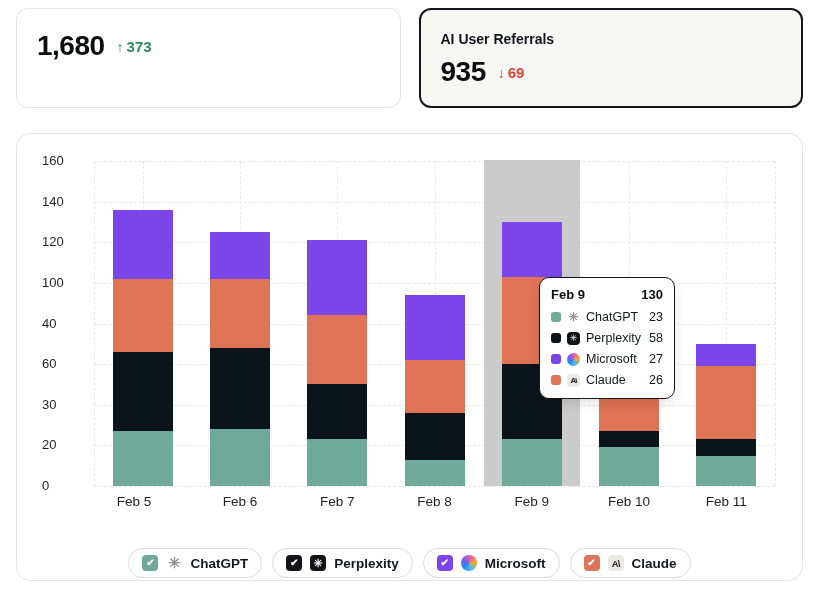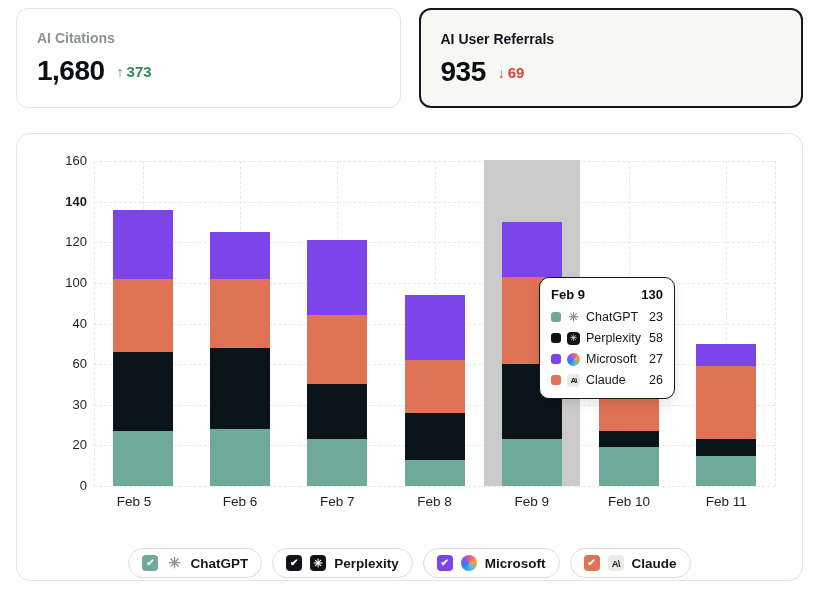--- a/index.html
+++ b/index.html
@@ -20,21 +20,21 @@
   .delta.up   { color: #2f8a5f; }
   .delta.down { color: #dc4437; }
 
   
   .chart-card { position: relative; margin: 25px 16px 0 16px; width: 787px; height: 448px;
     background: #fff; border: 1px solid #e4e4e4; border-radius: 14px; }
 
   .plot { position: absolute; left: 77px; top: 27px; width: 681px; height: 325px; }
   .hgrid { position: absolute; left: 0; width: 100%; height: 0; border-top: 1px dashed #e9e9e9; }
   .vgrid { position: absolute; top: 0; height: 100%; width: 0; border-left: 1px dashed #e9e9e9; }
-  .ytick { position: absolute; left: 25px; width: 45px; text-align: right;
+  .ytick { position: absolute; left: 25px; width: 45px; text-align: left;
     font-size: 13px; color: #1f1f1f; }
   .xtick { position: absolute; top: 360px; width: 90px; text-align: center;
     font-size: 13.5px; color: #1f1f1f; }
 
   .highlight-band { position: absolute; top: -1px; height: 326px; width: 96px;
     background: #cbcbcb; }
   .bar { position: absolute; bottom: 0; width: 60px; display: flex;
     flex-direction: column-reverse; }
   .seg { width: 100%; }
 
@@ -71,21 +71,20 @@
   .icon-anthropic { background: #eceae4; border-radius: 4px; color: #1c1b17;
     font-weight: 700; letter-spacing: -1px; }
   .bicon.sm.icon-anthropic { font-size: 8px; }
   .bicon.lg.icon-anthropic { font-size: 9.5px; }
 </style>
 </head>
 <body>
 
 <div class="stats-row">
   <div class="stat-card">
-    <div class="stat-title">AI Citations</div>
     <div class="stat-value-row">
       <span class="stat-value">1,680</span>
       <span class="delta up"><span class="arrow">↑</span><span>373</span></span>
     </div>
   </div>
   <div class="stat-card selected">
     <div class="stat-title">AI User Referrals</div>
     <div class="stat-value-row">
       <span class="stat-value">935</span>
       <span class="delta down"><span class="arrow">↓</span><span>69</span></span>
@@ -95,21 +94,21 @@
 
 <div class="chart-card">
   <div id="yticks">
       <div class="ytick" style="top: 344px;">0</div>
       <div class="ytick" style="top: 303.375px;">20</div>
       <div class="ytick" style="top: 262.75px;">30</div>
       <div class="ytick" style="top: 222.125px;">60</div>
       <div class="ytick" style="top: 181.5px;">40</div>
       <div class="ytick" style="top: 140.875px;">100</div>
       <div class="ytick" style="top: 100.25px;">120</div>
-      <div class="ytick" style="top: 59.625px; font-weight: bold;">140</div>
+      <div class="ytick" style="top: 59.625px;">140</div>
       <div class="ytick" style="top: 19px;">160</div>
     </div>
   <div class="plot" id="plot">
       <div class="hgrid" style="top: 325px;"></div>
       <div class="hgrid" style="top: 284.375px;"></div>
       <div class="hgrid" style="top: 243.75px;"></div>
       <div class="hgrid" style="top: 203.125px;"></div>
       <div class="hgrid" style="top: 162.5px;"></div>
       <div class="hgrid" style="top: 121.875px;"></div>
       <div class="hgrid" style="top: 81.25px;"></div>

